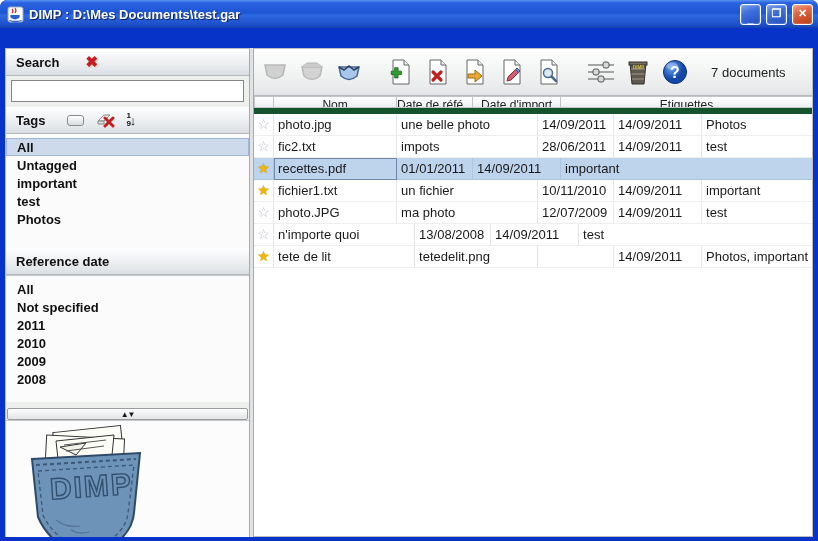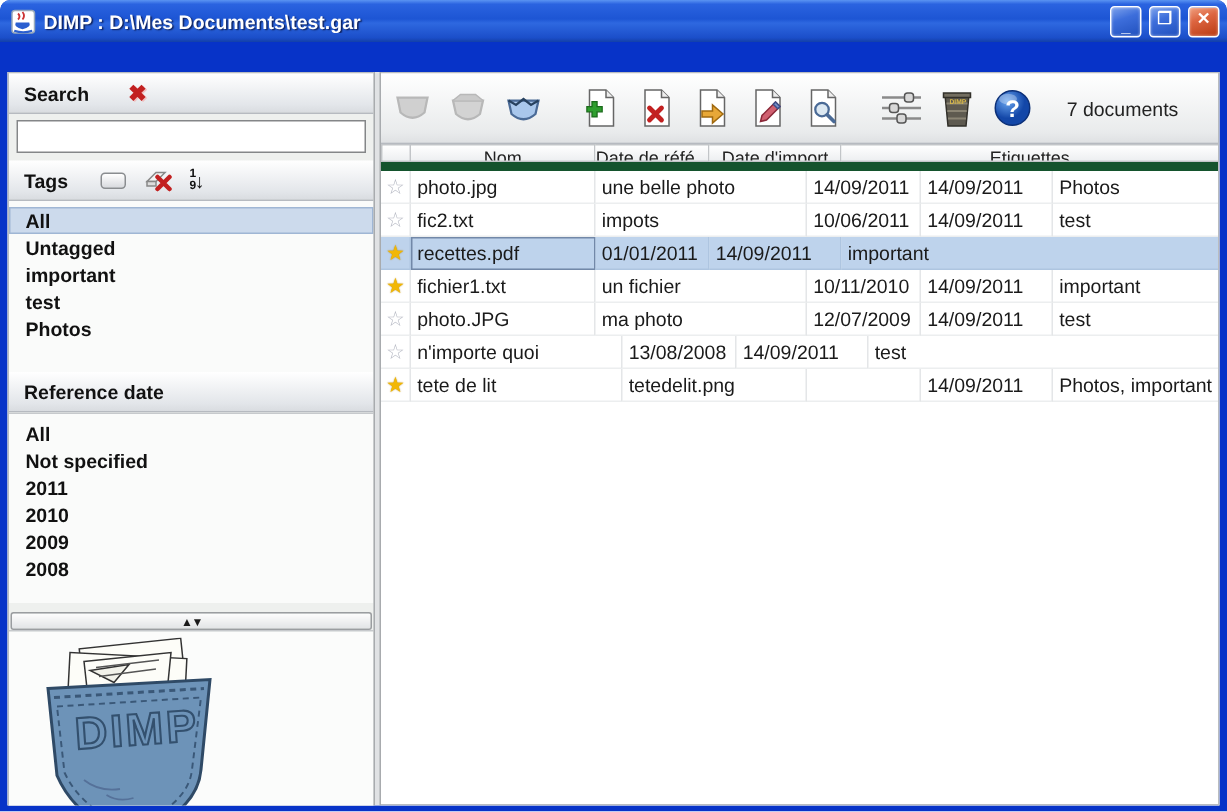--- a/index.html
+++ b/index.html
@@ -298,21 +298,21 @@
           <div class="td col-name">photo.jpg</div>
           <div class="td col-desc">une belle photo</div>
           <div class="td col-dref">14/09/2011</div>
           <div class="td col-dimp">14/09/2011</div>
           <div class="td col-tags">Photos</div>
         </div>
         <div class="trow">
           <div class="td col-star">☆</div>
           <div class="td col-name">fic2.txt</div>
           <div class="td col-desc">impots</div>
-          <div class="td col-dref">10/06/2011</div>
+          <div class="td col-dref">28/06/2011</div>
           <div class="td col-dimp">14/09/2011</div>
           <div class="td col-tags">test</div>
         </div>
         <div class="trow selected">
           <div class="td col-star starred">★</div>
           <div class="td col-name">recettes.pdf</div>
           <div class="td col-dref">01/01/2011</div>
           <div class="td col-dimp">14/09/2011</div>
           <div class="td col-tags">important</div>
         </div>

